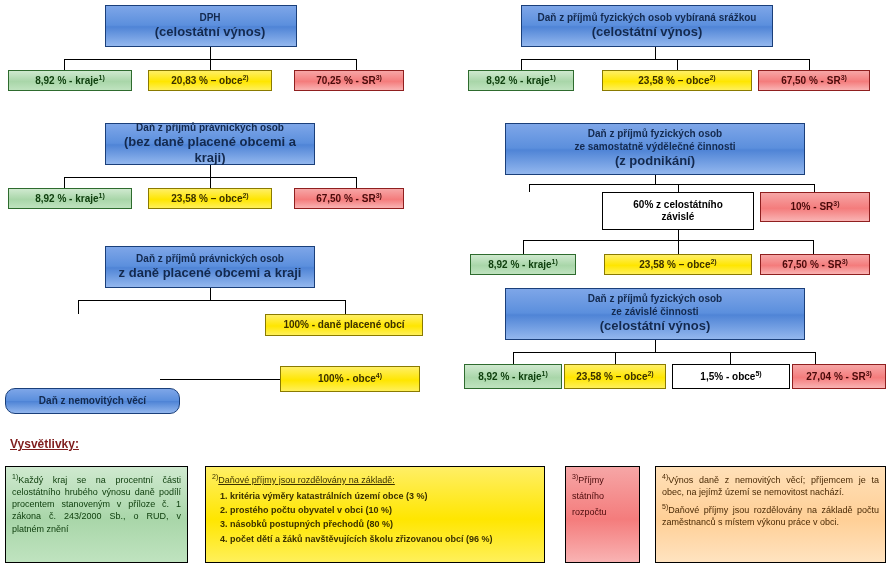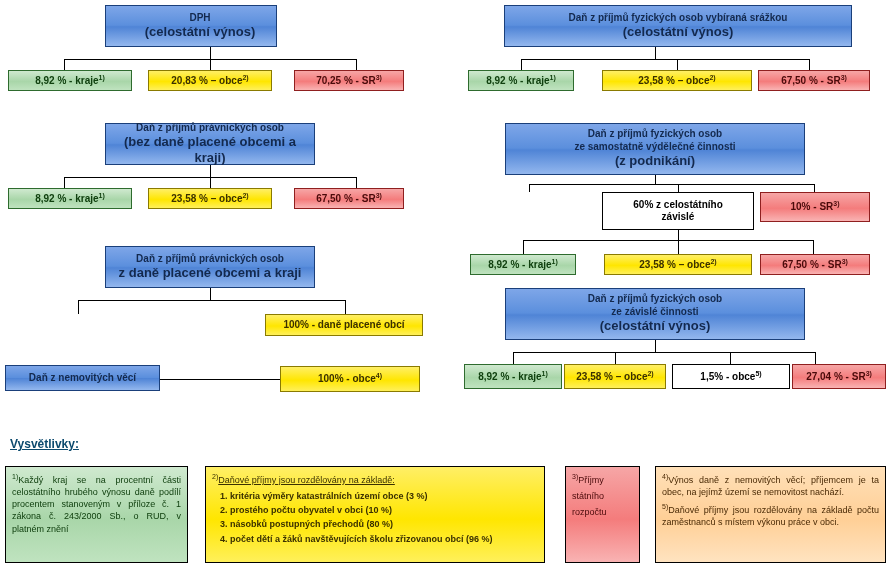--- a/index.html
+++ b/index.html
@@ -85,21 +85,21 @@
   .h { height: 1px; }
   .v { width: 1px; }
 
   .legend-title {
     position: absolute;
     left: 10px;
     top: 437px;
     font-weight: bold;
     font-size: 12px;
     text-decoration: underline;
-    color: #0c4a6e;
+    color: #7f1d1d;
   }
   .legend-box {
     position: absolute;
     box-sizing: border-box;
     border: 1px solid #000;
     padding: 5px 6px;
     font-size: 9px;
     line-height: 1.35;
     text-align: left;
   }
@@ -115,41 +115,41 @@
   ol.leg li { margin-bottom: 2px; font-weight: bold; }
   .leg-p { margin: 0 0 4px 0; }
   .leg-p:last-child { margin-bottom: 0; }
   .just { text-align: justify; }
 </style>
 </head>
 <body>
 
 <div class="canvas">
 
-  <div class="box blue" style="left:105px; top:5px; width:172px; height:42px;padding-left:21px;">
+  <div class="box blue" style="left:105px; top:5px; width:192px; height:42px;padding-left:21px;">
     <div>DPH</div>
     <div class="l2">(celostátní výnos)</div>
   </div>
   <div class="line v" style="left:210px; top:47px; height:12px;"></div>
   <div class="line h" style="left:64px; top:59px; width:292px;"></div>
   <div class="line v" style="left:64px; top:59px; height:11px;"></div>
   <div class="line v" style="left:210px; top:59px; height:11px;"></div>
   <div class="line v" style="left:356px; top:59px; height:11px;"></div>
 
   <div class="box green" style="left:8px; top:70px; width:124px; height:21px;">
     <div><span>8,92 % - kraje</span><span class="sup">1)</span></div>
   </div>
   <div class="box yellow" style="left:148px; top:70px; width:124px; height:21px;">
     <div><span>20,83 % – obce</span><span class="sup">2)</span></div>
   </div>
   <div class="box red" style="left:294px; top:70px; width:110px; height:21px;">
     <div><span>70,25 % - SR</span><span class="sup">3)</span></div>
   </div>
 
-  <div class="box blue" style="left:504px; top:5px; width:348px; height:42px;">
+  <div class="box blue" style="left:521px; top:5px; width:252px; height:42px;">
     <div>Daň z příjmů fyzických  osob vybíraná srážkou</div>
     <div class="l2">(celostátní výnos)</div>
   </div>
   <div class="line v" style="left:655px; top:47px; height:12px;"></div>
   <div class="line h" style="left:521px; top:59px; width:288px;"></div>
   <div class="line v" style="left:521px; top:59px; height:11px;"></div>
   <div class="line v" style="left:677px; top:59px; height:11px;"></div>
   <div class="line v" style="left:809px; top:59px; height:11px;"></div>
 
   <div class="box green" style="left:468px; top:70px; width:106px; height:21px;">
@@ -248,21 +248,21 @@
   <div class="box yellow" style="left:564px; top:364px; width:102px; height:25px;">
     <div><span>23,58 % – obce</span><span class="sup">2)</span></div>
   </div>
   <div class="box white" style="left:672px; top:364px; width:118px; height:25px;">
     <div><span>1,5% - obce</span><span class="sup">5)</span></div>
   </div>
   <div class="box red" style="left:792px; top:364px; width:94px; height:25px;">
     <div><span>27,04 % - SR</span><span class="sup">3)</span></div>
   </div>
 
-  <div class="box blue" style="left:5px; top:365px; width:155px; height:26px;">
+  <div class="box blue" style="left:5px; top:388px; width:175px; height:26px;border-radius:10px;">
     <div>Daň z nemovitých věcí</div>
   </div>
   <div class="line h" style="left:160px; top:379px; width:120px;"></div>
   <div class="box yellow" style="left:280px; top:366px; width:140px; height:26px;">
     <div><span>100% - obce</span><span class="sup">4)</span></div>
   </div>
 
   <div class="legend-title">Vysvětlivky:</div>
 
   <div class="legend-box green just" style="left:5px; top:466px; width:183px; height:97px;">

